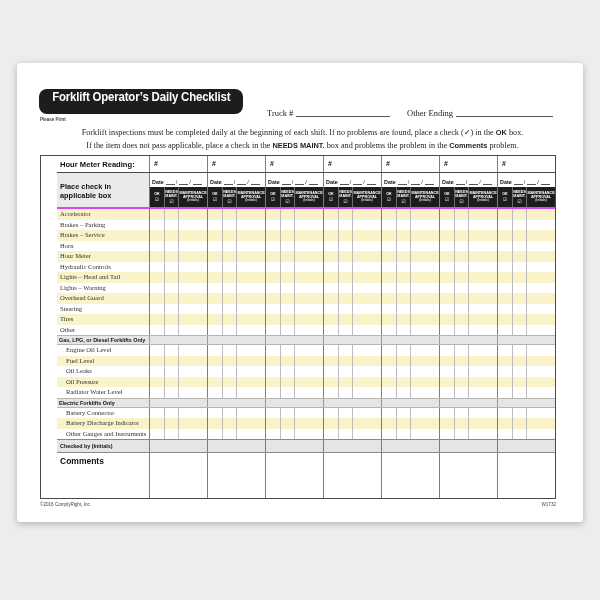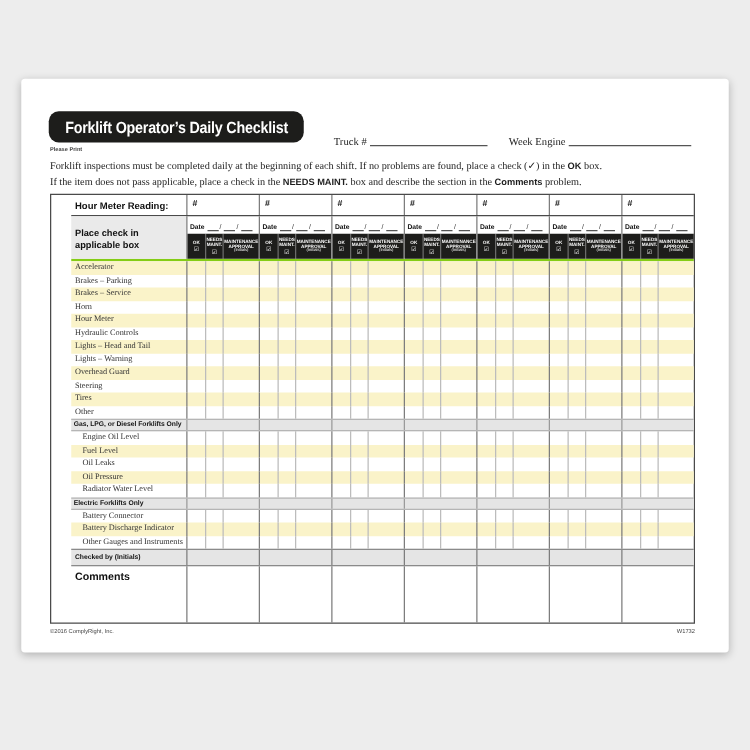--- a/index.html
+++ b/index.html
@@ -4,50 +4,50 @@
 <style>
   * { margin:0; padding:0; box-sizing:border-box; }
   html,body { width:600px; height:600px; }
   body { background:#ededed; font-family:"Liberation Sans", sans-serif; position:relative; overflow:hidden; }
 
   .page { position:absolute; left:17px; top:63px; width:566px; height:459px;
           background:#fff; border-radius:3px; box-shadow:0 2px 7px rgba(0,0,0,.25); }
 
   .titlebar { position:absolute; left:22px; top:26px; width:204px; height:25px;
               background:#1d1d1b; border-radius:8px; color:#fff; display:flex;
-              align-items:center; justify-content:center; }
+              justify-content:center; }
   .titlebar span { display:inline-block; font-weight:bold; font-size:13px;
                    transform:scaleX(.88); white-space:nowrap; letter-spacing:-.2px; }
   .please-print { position:absolute; left:23px; top:54px; font-size:4.5px; font-weight:bold; color:#444; }
 
   .fillfield { position:absolute; display:flex; align-items:center;
                font-family:"Liberation Serif", serif; font-size:8.5px; color:#222; }
   .fillfield .uline { flex:1; border-bottom:1px solid #555; height:8px; margin-left:3px; }
   .truck-field { left:250px; top:44px; width:123px; height:11px; }
   .week-field  { left:390px; top:44px; width:146px; height:11px; }
 
   .instructions { position:absolute; left:23px; top:64px; width:525px;
                   font-family:"Liberation Serif", serif; font-size:8.2px;
-                  line-height:12.5px; color:#1e1e1e; }
+                  line-height:12.5px; color:#1e1e1e;text-align:center; }
   .instructions b { font-family:"Liberation Sans", sans-serif; font-size:7.4px; }
 
   .tbl { position:absolute; left:23px; top:92px; width:516px; height:344px;
          border:1px solid #4a4a4a; display:flex; flex-direction:column; background:#fff;padding-left:16px; }
   .trow { display:flex; width:100%; }
   .lab  { width:92px; flex:0 0 92px; }
   .days { flex:1; display:flex; }
   .day  { flex:1; border-left:1px solid #7d7d7d; position:relative; }
 
   
   .hm { height:17px; border-bottom:1px solid #4a4a4a; }
   .hm-lab { font-weight:bold; font-size:7.6px; padding:4px 0 0 3px; color:#111; }
   .hash { font-weight:bold; font-size:7px; color:#111; position:absolute; left:4px; top:4px; }
 
   
-  .hdr { height:36px; border-bottom:2px solid #84cc16; }
+  .hdr { height:36px; border-bottom:2px solid #d946ef; }
   .place-lab { background:#eaeaea; font-weight:bold; font-size:7.4px; line-height:8.6px;
                padding:10px 0 0 3px; color:#111; }
   .hdr-day { display:flex; flex-direction:column; }
   .dateline { height:14px; display:flex; align-items:flex-end; padding:0 2px 2px 2px; }
   .dateline b { font-size:5.4px; line-height:5.4px; color:#111; }
   .dateline .ul { width:9px; border-bottom:1px solid #555; height:4px; margin-left:2px; }
   .dateline .sl { font-size:5.5px; line-height:5px; color:#333; margin-left:1px; font-style:normal; }
   .trip { flex:1; display:flex; background:#1d1d1b; }
   .bc { color:#fff; display:flex; flex-direction:column; align-items:center;
         justify-content:center; text-align:center; }
@@ -94,27 +94,27 @@
   <div class="titlebar">
     <span>Forklift Operator’s Daily Checklist</span>
   </div>
   <div class="please-print">Please Print</div>
 
   <div class="fillfield truck-field">
     <span>Truck #</span>
     <span class="uline"></span>
   </div>
   <div class="fillfield week-field">
-    <span>Week Engine</span>
+    <span>Other Ending</span>
     <span class="uline"></span>
   </div>
 
   <div class="instructions">
     <div><span>Forklift inspections must be completed daily at the beginning of each shift. If no problems are found, place a check (✓) in the </span><b>OK</b><span> box.</span></div>
-    <div><span>If the item does not pass applicable, place a check in the </span><b>NEEDS MAINT.</b><span> box and describe the section in the </span><b>Comments</b><span> problem.</span></div>
+    <div><span>If the item does not pass applicable, place a check in the </span><b>NEEDS MAINT.</b><span> box and problems the problem in the </span><b>Comments</b><span> problem.</span></div>
   </div>
 
   <div class="tbl">
     <div class="trow hm">
       <div class="lab hm-lab">Hour Meter Reading:</div>
       <div class="days" id="hm-days">
           <div class="day">
             <span class="hash">#</span>
           </div>
           <div class="day">

